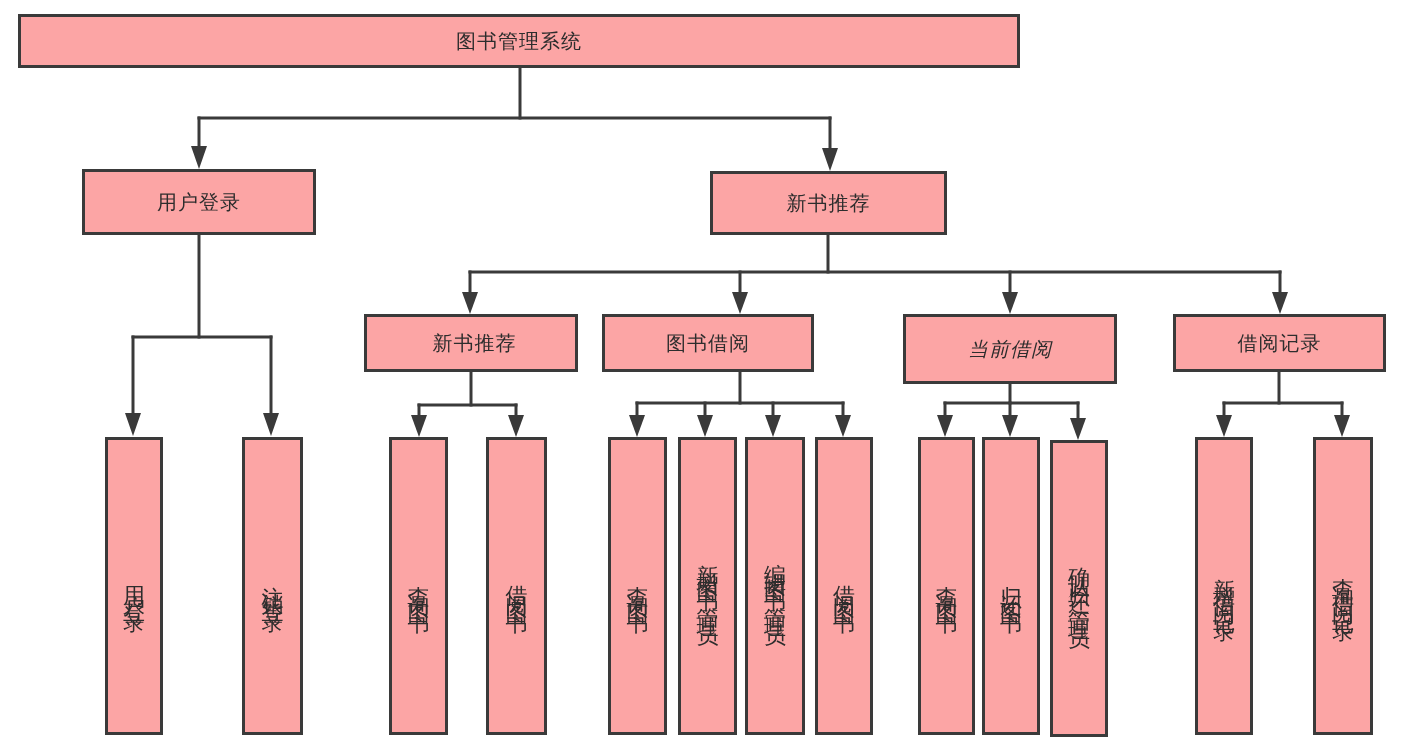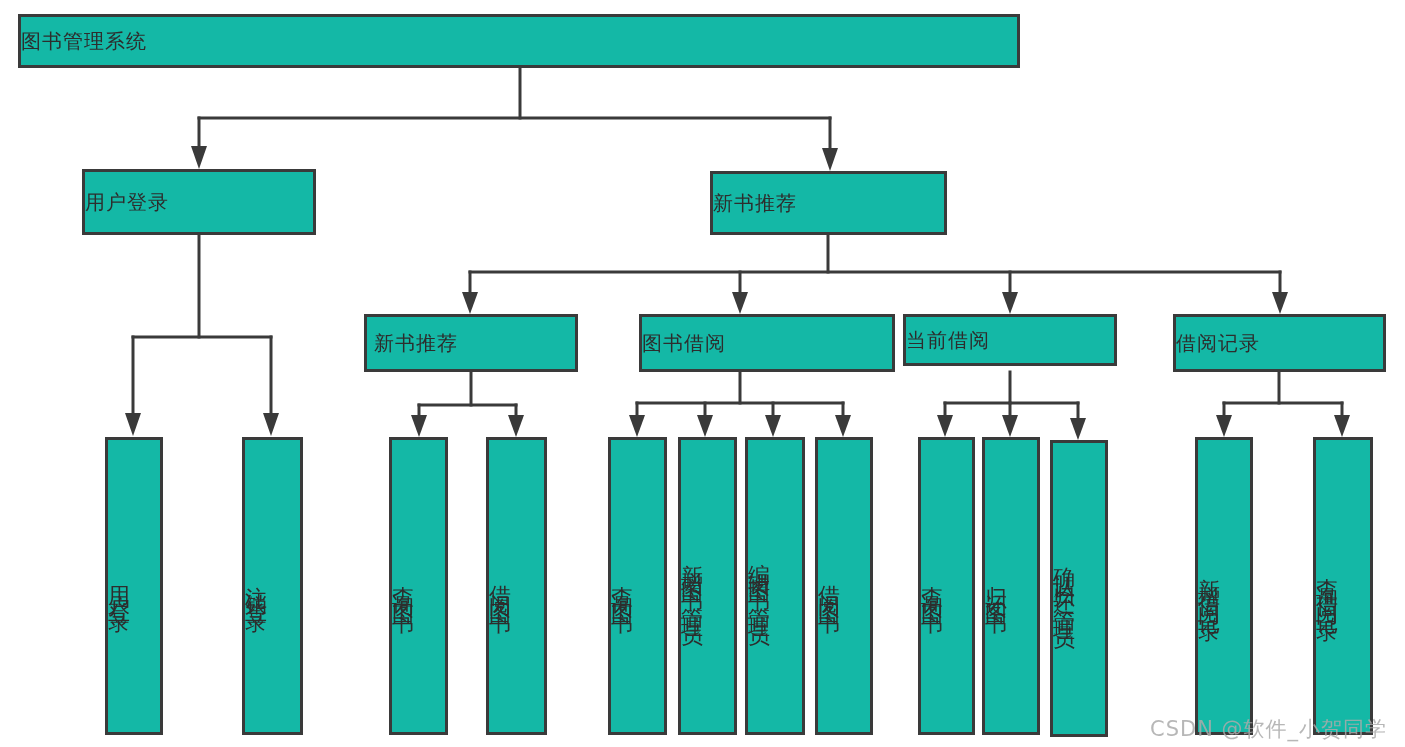--- a/index.html
+++ b/index.html
@@ -15,25 +15,25 @@
     background: #ffffff;
     overflow: hidden;
   }
   svg.wires {
     position: absolute; left: 0; top: 0;
     width: 1405px; height: 747px;
     z-index: 1;
   }
   .node {
     position: absolute;
-    background: #14b8a6;
+    background: #fca5a5;
     border: 3px solid #3a3a3a;
     display: flex;
     align-items: center;
-    justify-content: flex-start;
+    justify-content: center;
     z-index: 2;
     color: #2d2d2d;
   }
   .hnode { font-size: 20px; letter-spacing: 1px; }
   .vnode .vtext {
     writing-mode: vertical-rl;
     text-orientation: mixed;
     font-size: 22px;
     line-height: 1;
     letter-spacing: 0.40em;
@@ -127,24 +127,24 @@
   <div class="node hnode" style="left:82px; top:169px; width:234px; height:66px;">
     <span>用户登录</span>
   </div>
   <div class="node hnode" style="left:710px; top:171px; width:237px; height:64px;">
     <span>新书推荐</span>
   </div>
 
   <div class="node hnode" style="left:364px; top:314px; width:214px; height:58px;padding-left:7px;">
     <span>新书推荐</span>
   </div>
-  <div class="node hnode" style="left:639px; top:314px; width:256px; height:58px;">
+  <div class="node hnode" style="left:602px; top:314px; width:212px; height:58px;">
     <span>图书借阅</span>
   </div>
-  <div class="node hnode" style="left:903px; top:314px; width:214px; height:52px;">
+  <div class="node hnode" style="left:903px; top:314px; width:214px; height:70px;font-style:italic;">
     <span>当前借阅</span>
   </div>
   <div class="node hnode" style="left:1173px; top:314px; width:213px; height:58px;">
     <span>借阅记录</span>
   </div>
 
   <div class="node vnode" style="left:105px; top:437px; width:58px; height:298px;">
     <span class="vtext">用户登录</span>
   </div>
   <div class="node vnode" style="left:242px; top:437px; width:61px; height:298px;">
@@ -181,15 +181,14 @@
     <span class="vtext">确认归还（管理员）</span>
   </div>
 
   <div class="node vnode" style="left:1195px; top:437px; width:58px; height:298px;">
     <span class="vtext">新增借阅记录</span>
   </div>
   <div class="node vnode" style="left:1313px; top:437px; width:60px; height:298px;">
     <span class="vtext">查询借阅记录</span>
   </div>
 
-  <div class="watermark">CSDN @软件_小贺同学</div>
 
 </div>
 
 </body></html>

